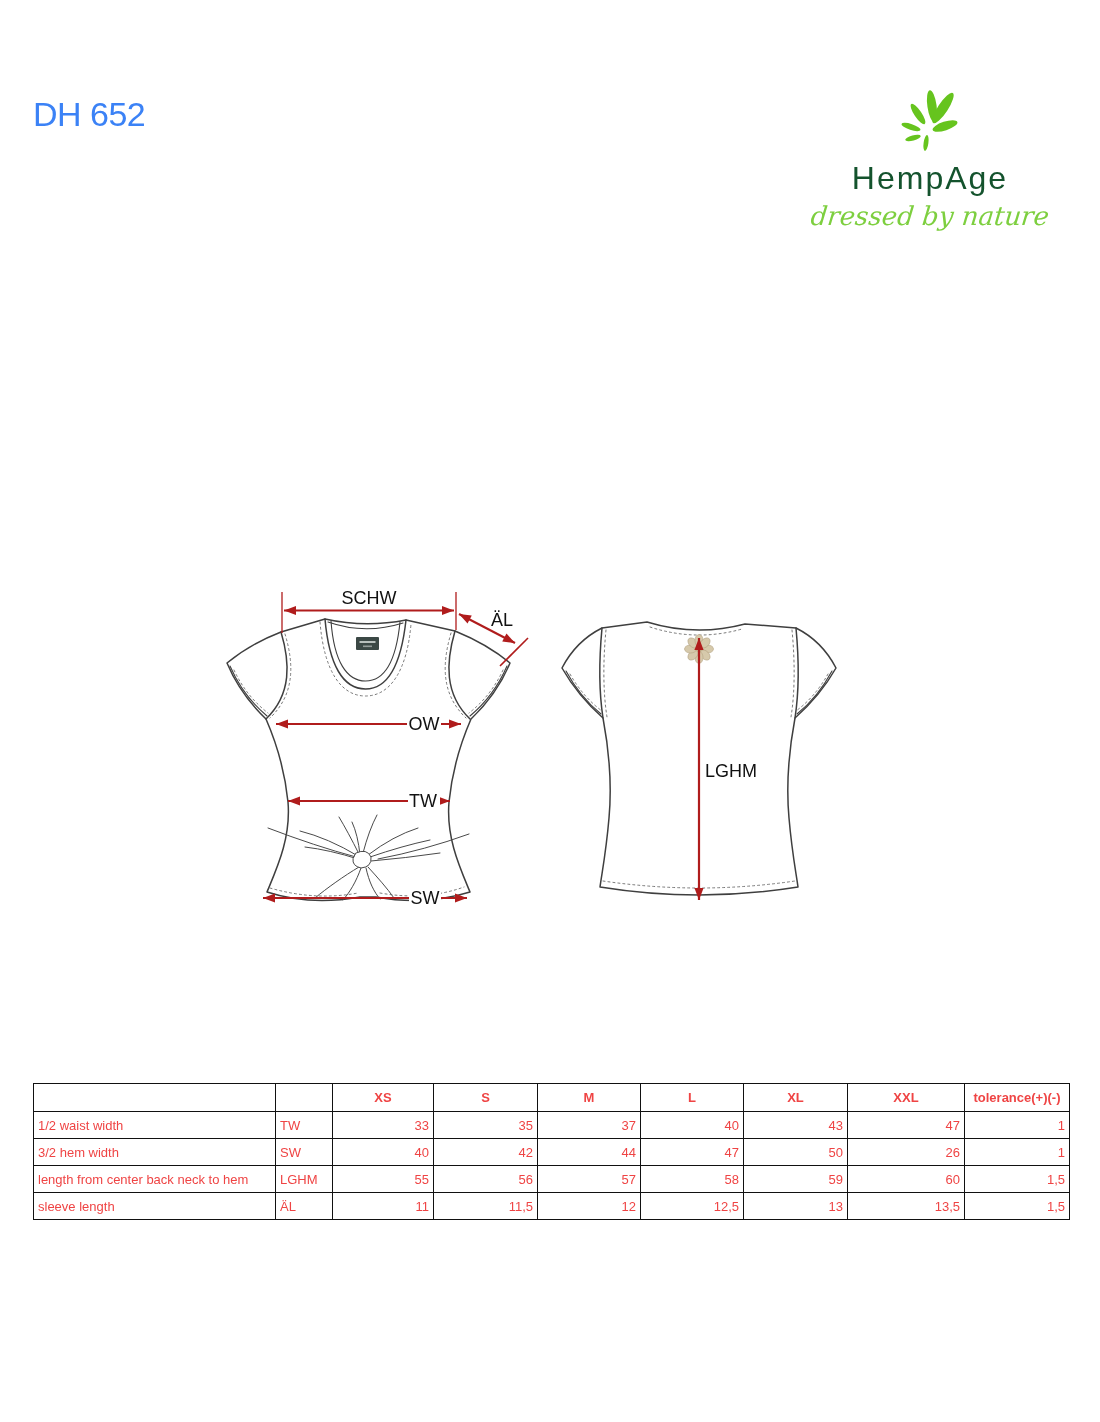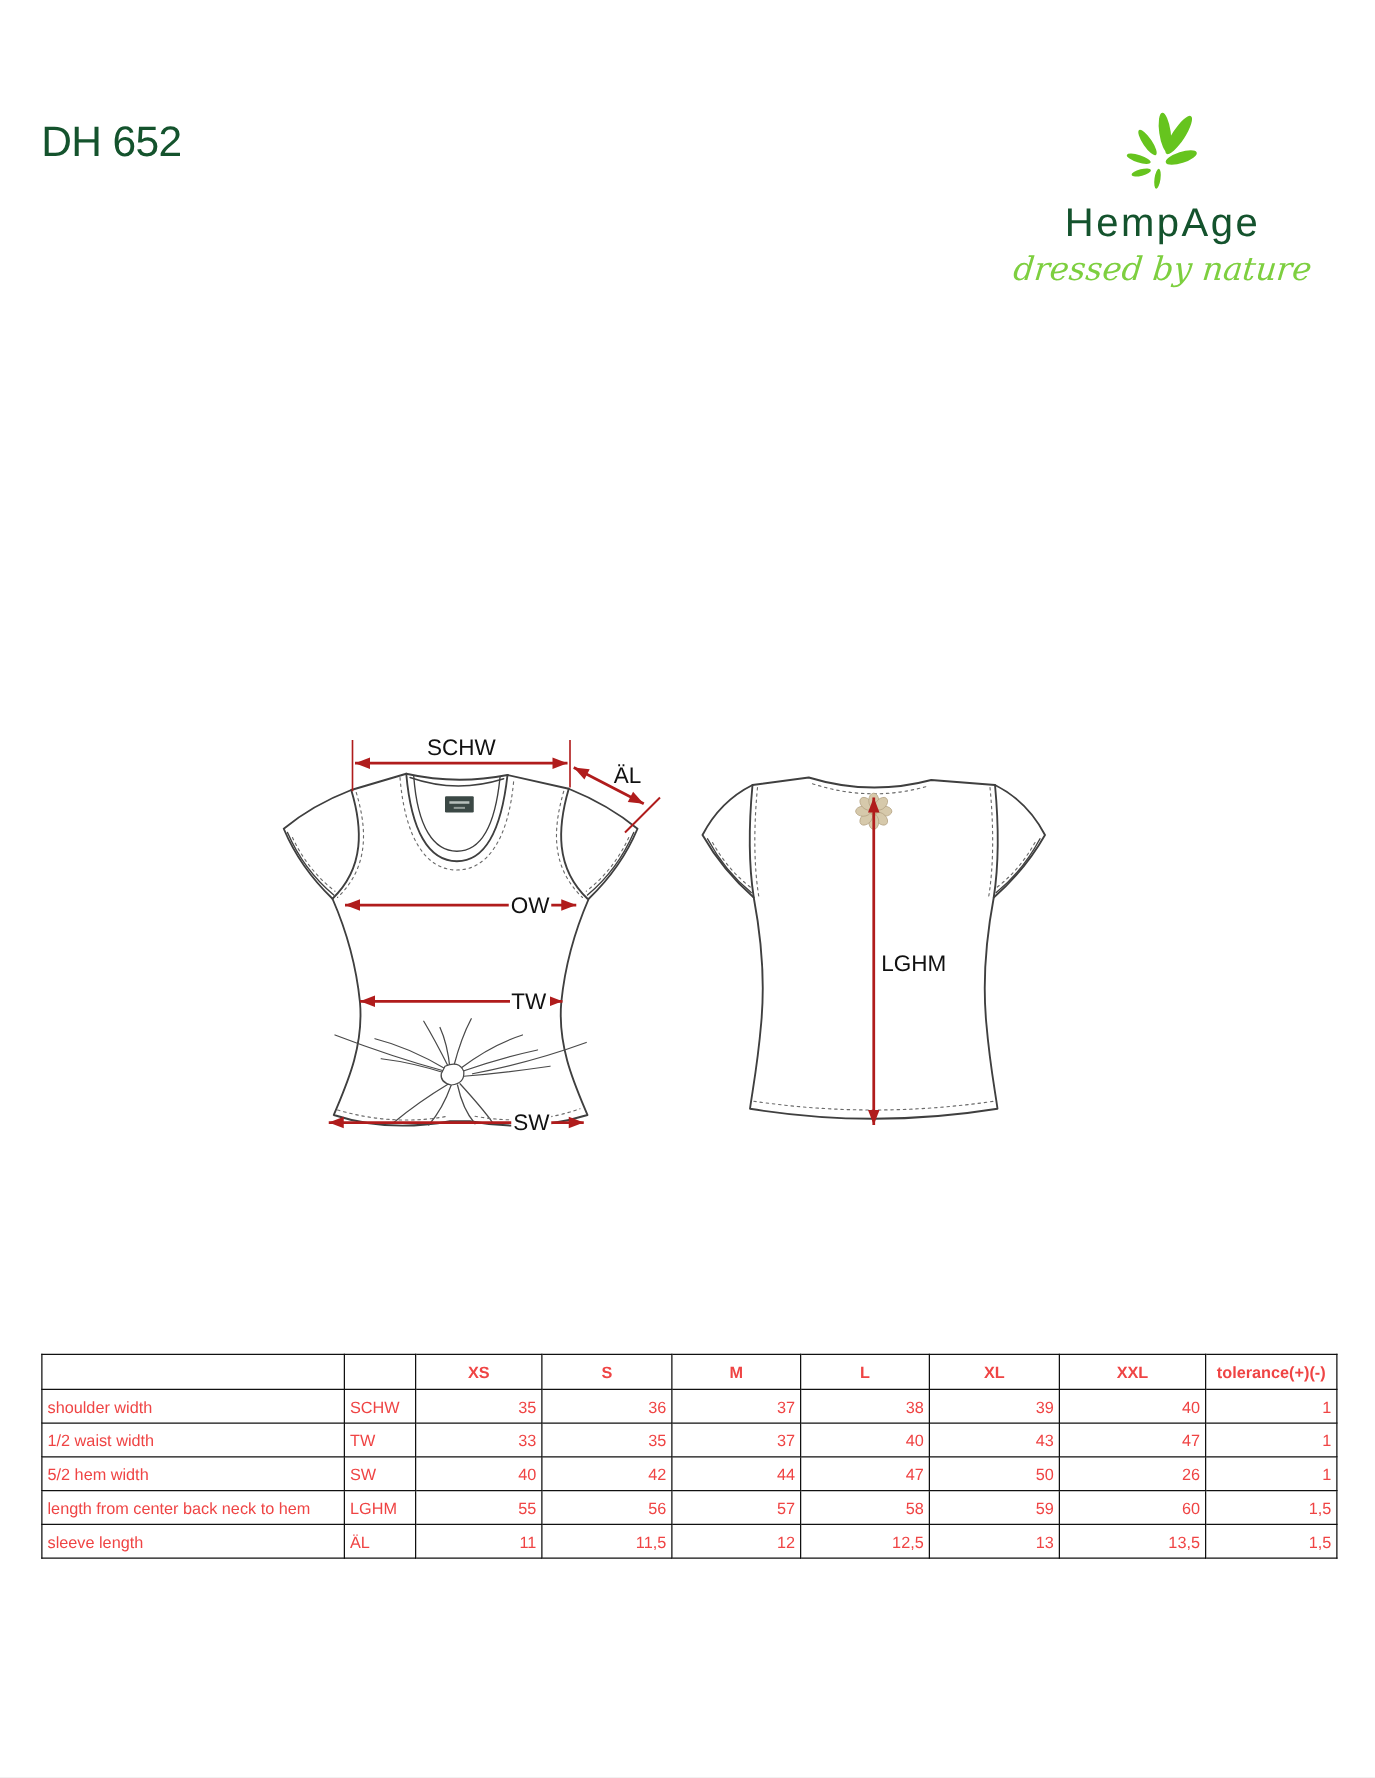--- a/index.html
+++ b/index.html
@@ -3,21 +3,21 @@
 <meta charset="utf-8">
 <style>
   html,body{margin:0;padding:0;background:#e8e8e8;}
   .page{
     position:relative;width:1100px;height:1422px;background:#ffffff;
     margin:0 auto;overflow:hidden;
     font-family:"Liberation Sans",sans-serif;color:#151515;
   }
   .product-code{
     position:absolute;left:33px;top:95px;margin:0;
-    font-size:34px;font-weight:400;letter-spacing:-0.5px;color:#14532d;
+    font-size:34px;font-weight:400;letter-spacing:-0.5px;color:#3b82f6;
   }
   .logo{position:absolute;left:805px;top:84px;width:250px;text-align:center;}
   .logo .leaf{display:block;margin:0 auto;}
   .brand-name{
     font-size:32px;letter-spacing:2px;color:#14532d;margin-top:8px;
     font-family:"Liberation Sans",sans-serif;
   }
   .brand-tagline{
     font-family:"DejaVu Serif",serif;font-style:italic;
     font-size:26px;color:#7dcf3f;margin-top:4px;transform:skewX(-6deg);
@@ -210,43 +210,32 @@
         <th>S</th>
         <th>M</th>
         <th>L</th>
         <th>XL</th>
         <th>XXL</th>
         <th>tolerance(+)(-)</th>
       </tr>
     </thead>
     <tbody>
       <tr>
-        <td class="c-label">shoulder width</td>
-        <td class="c-code">SCHW</td>
-        <td class="c-val">35</td>
-        <td class="c-val">36</td>
-        <td class="c-val">37</td>
-        <td class="c-val">38</td>
-        <td class="c-val">39</td>
-        <td class="c-val">40</td>
-        <td class="c-val">1</td>
-      </tr>
-      <tr>
         <td class="c-label">1/2 waist width</td>
         <td class="c-code">TW</td>
         <td class="c-val">33</td>
         <td class="c-val">35</td>
         <td class="c-val">37</td>
         <td class="c-val">40</td>
         <td class="c-val">43</td>
         <td class="c-val">47</td>
         <td class="c-val">1</td>
       </tr>
       <tr>
-        <td class="c-label">5/2 hem width</td>
+        <td class="c-label">3/2 hem width</td>
         <td class="c-code">SW</td>
         <td class="c-val">40</td>
         <td class="c-val">42</td>
         <td class="c-val">44</td>
         <td class="c-val">47</td>
         <td class="c-val">50</td>
         <td class="c-val">26</td>
         <td class="c-val">1</td>
       </tr>
       <tr>

